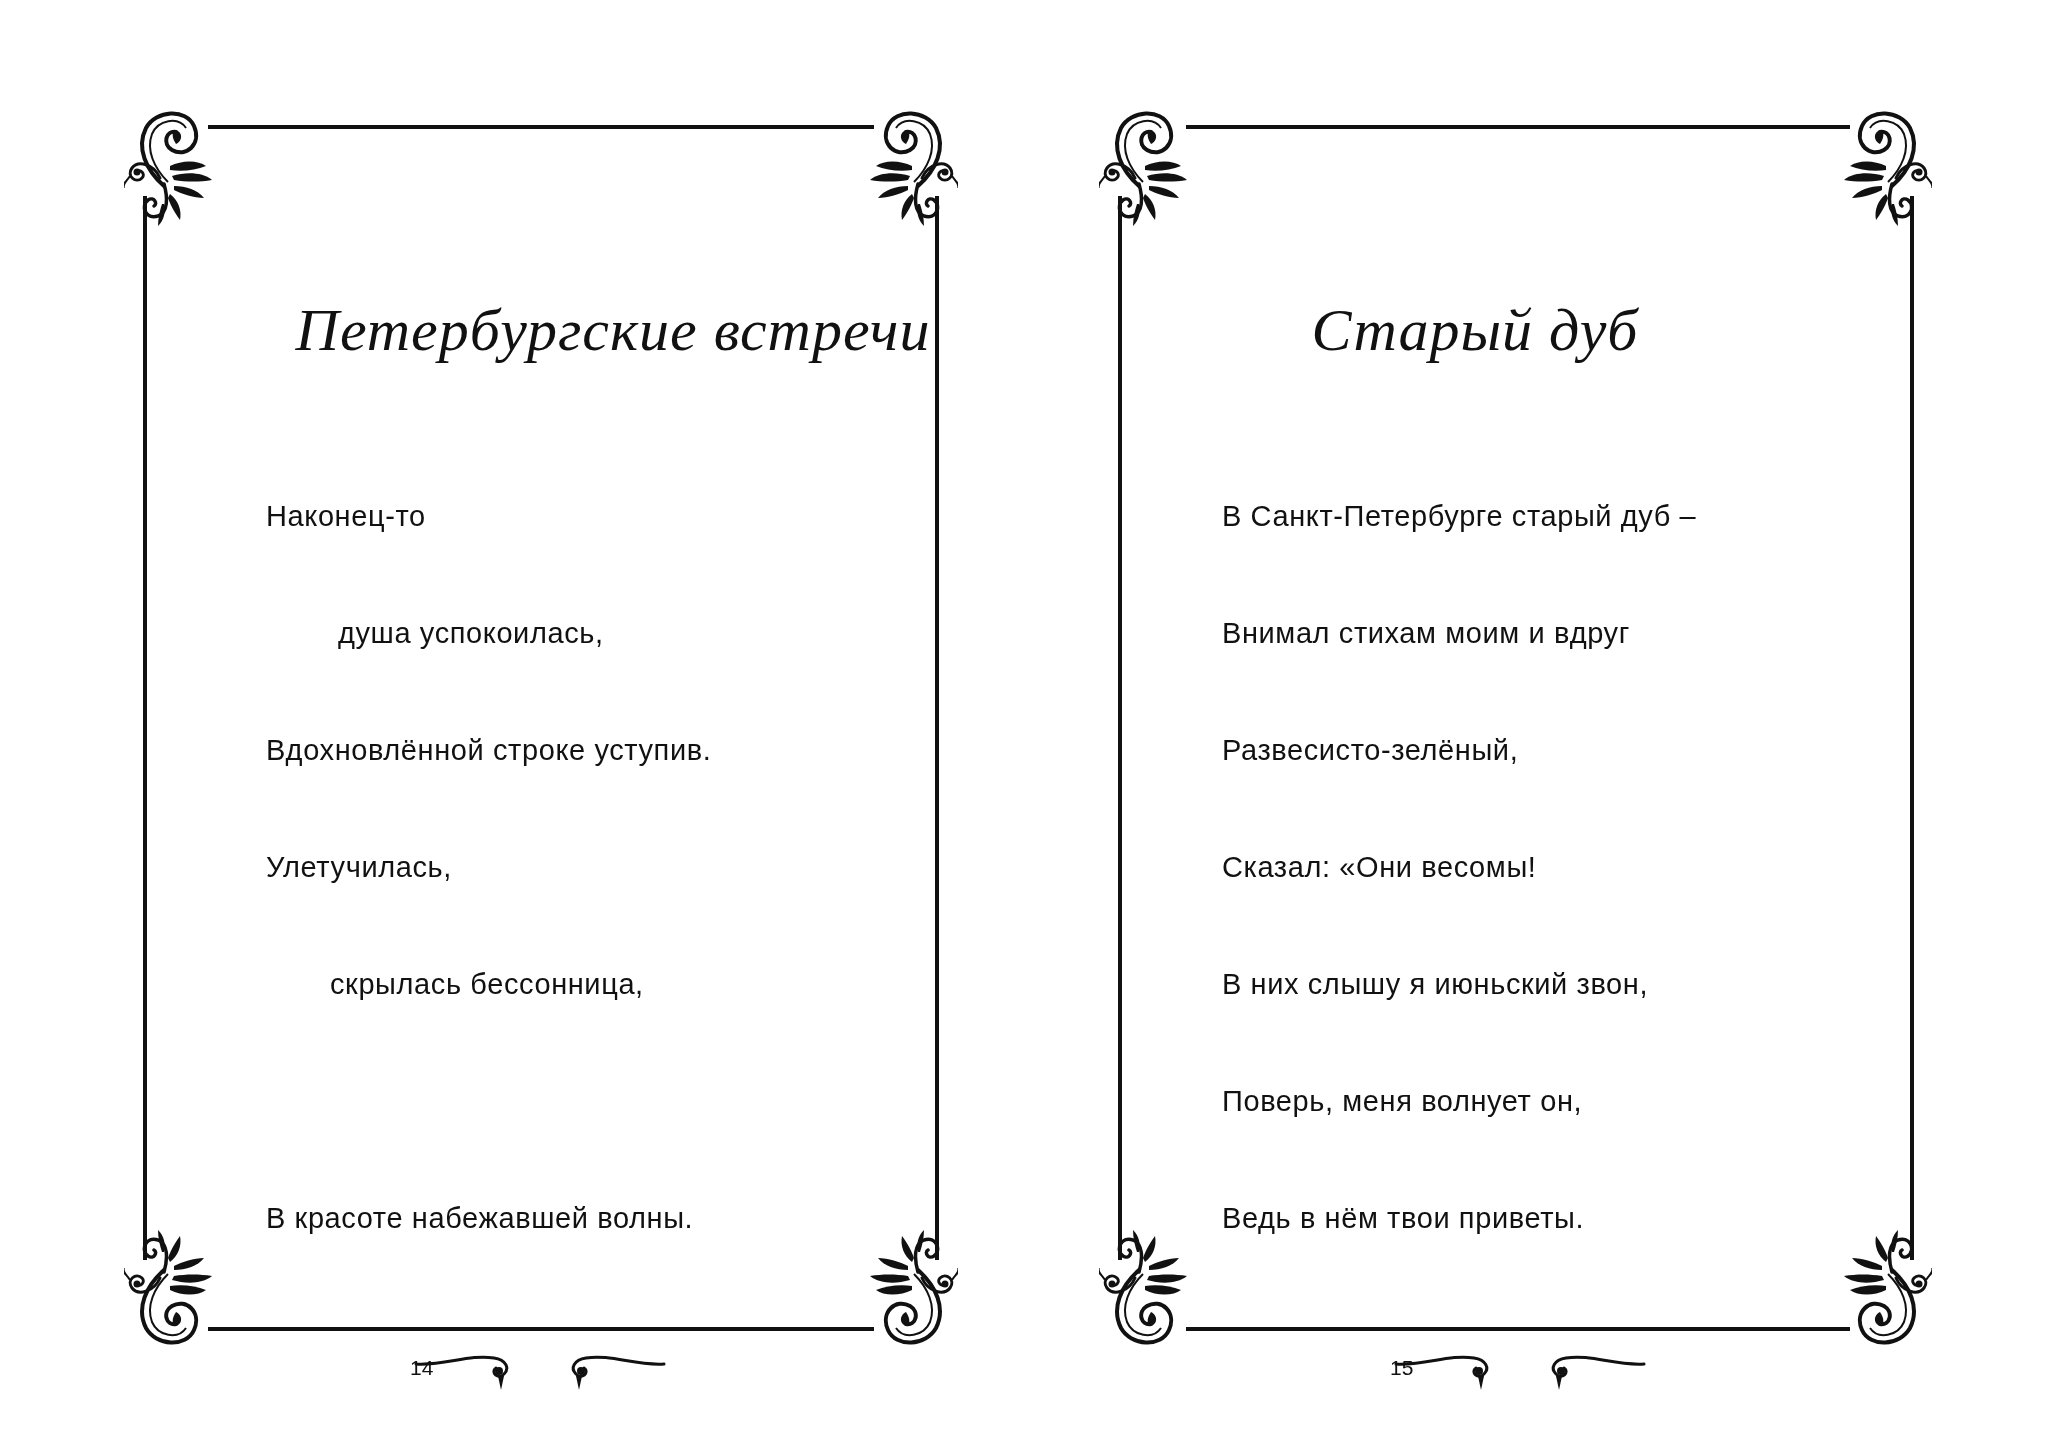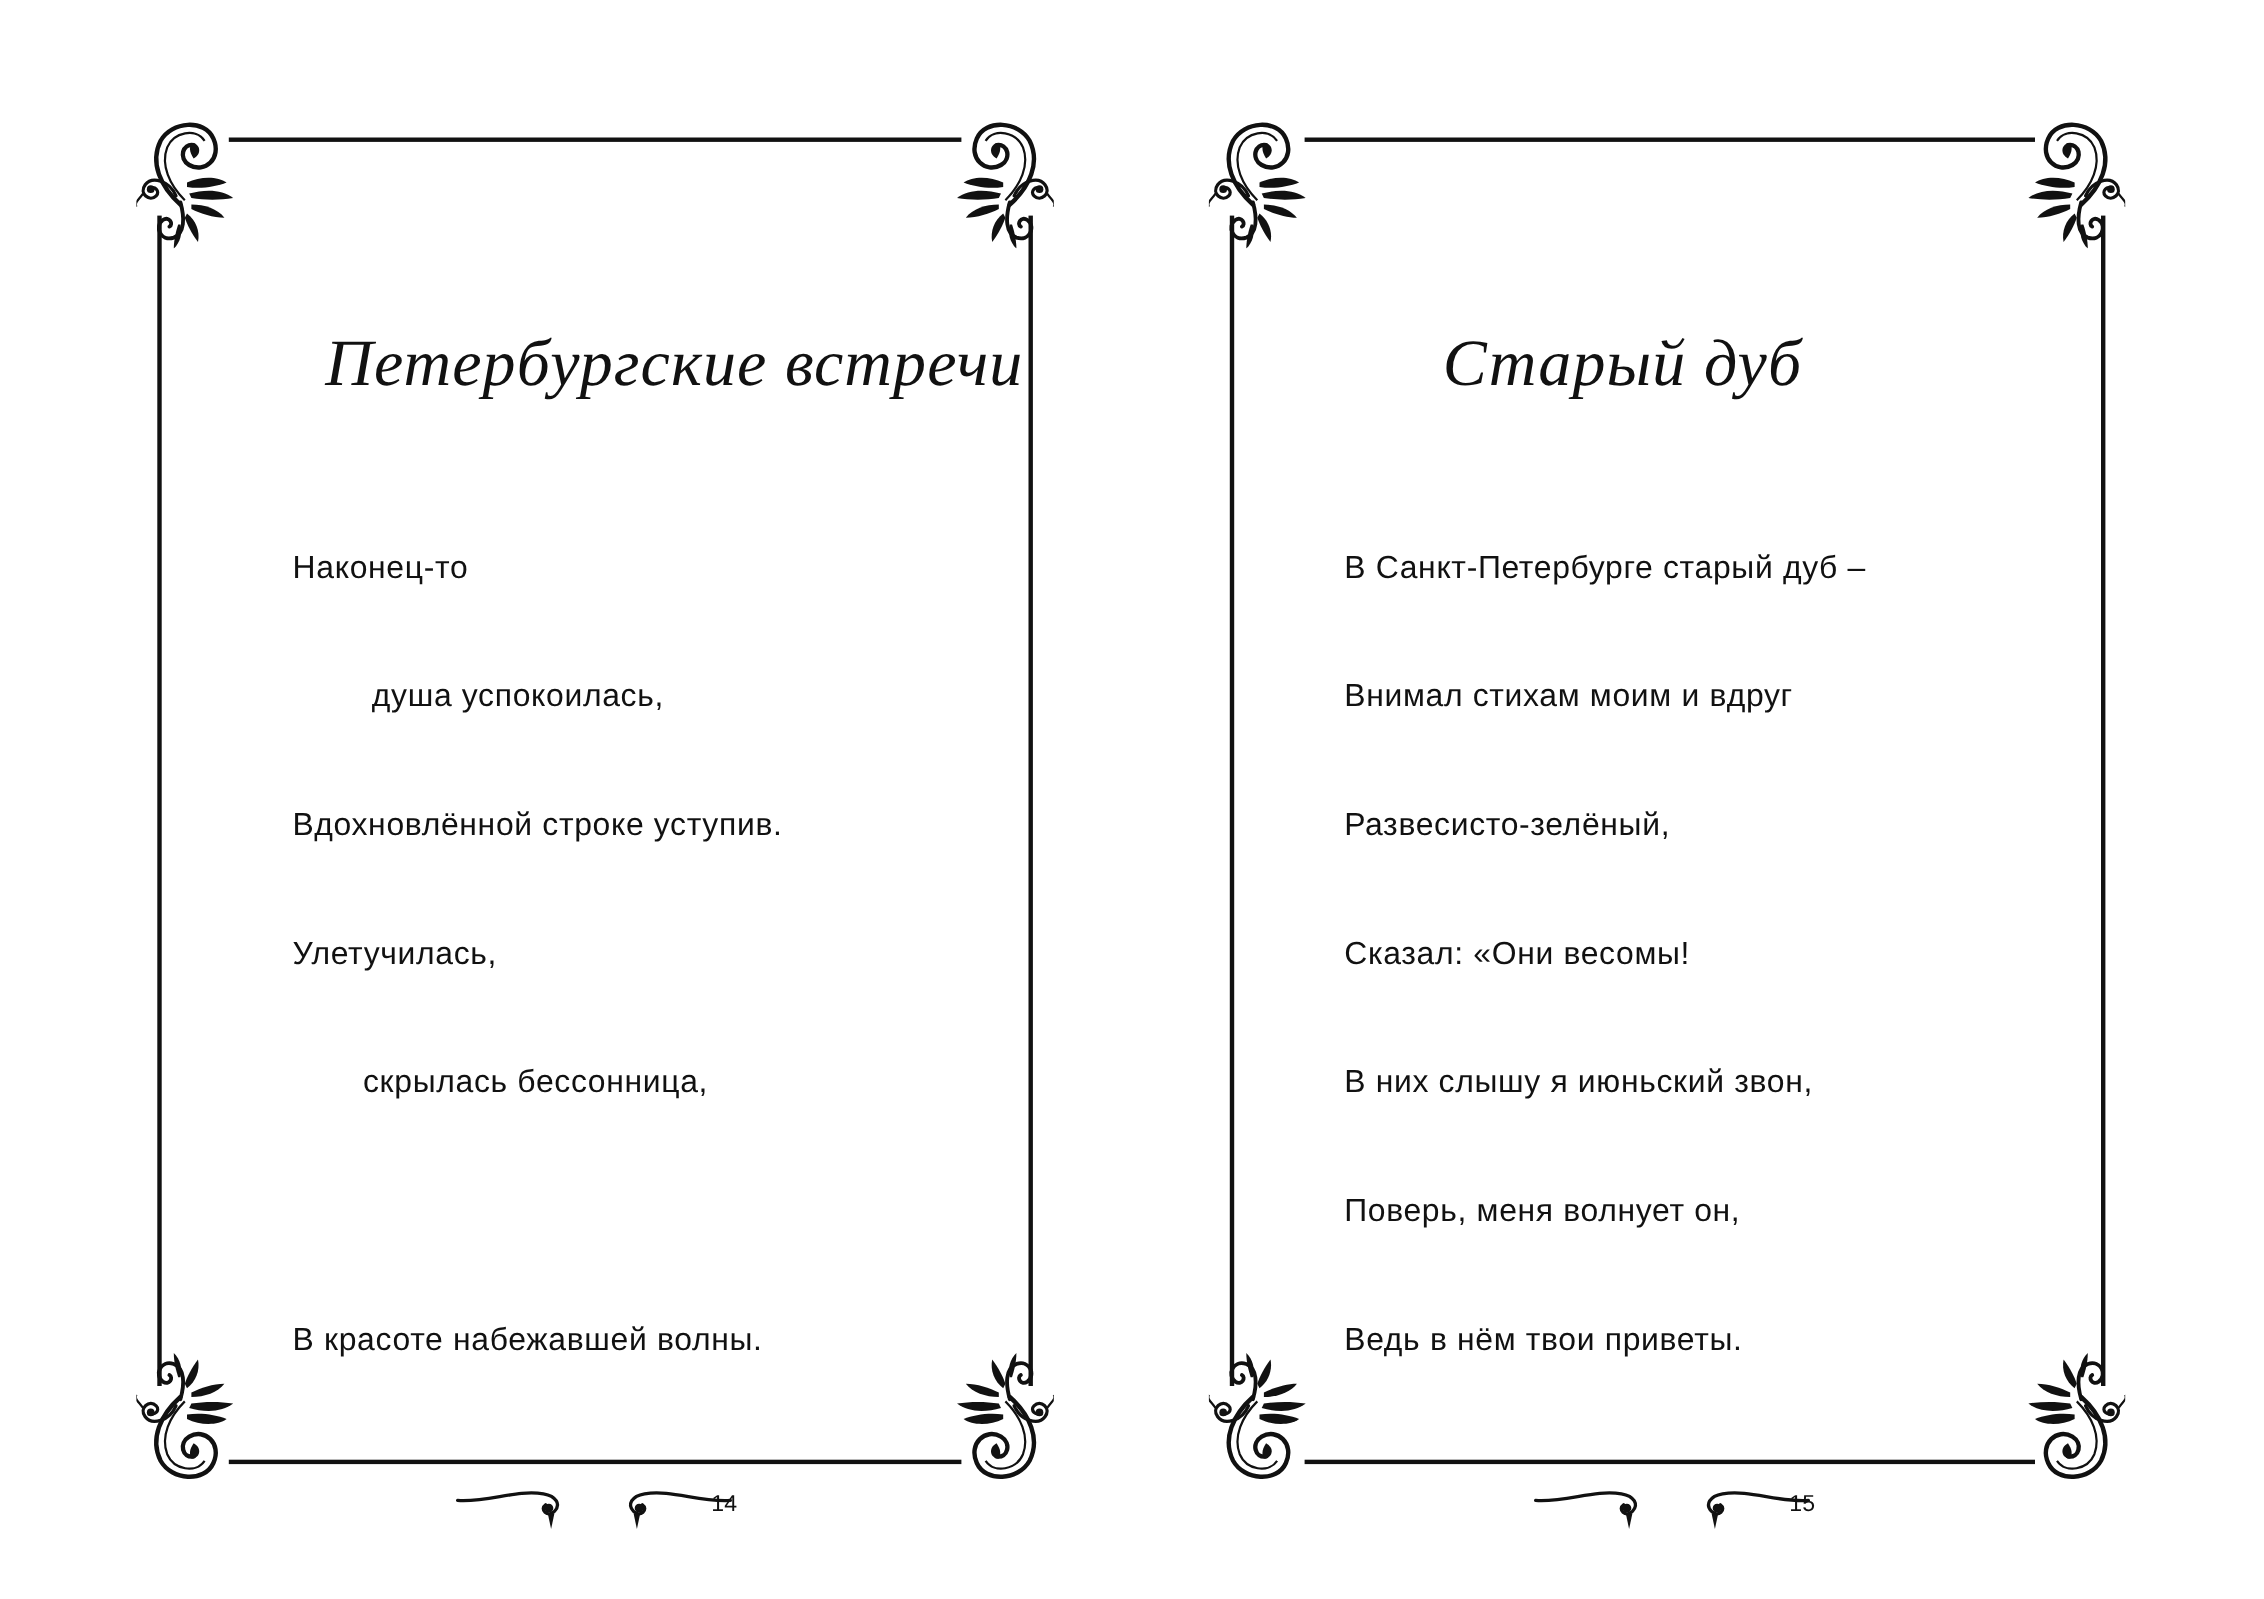--- a/index.html
+++ b/index.html
@@ -9,21 +9,21 @@
   .hline { position: absolute; height: 4px; background: #111111; }
   .vline { position: absolute; width: 4px; background: #111111; }
   .ornament { position: absolute; width: 92px; height: 118px; }
   .ornament svg { width: 100%; height: 100%; display: block; }
   .title { position: absolute; top: 290px; font-family: "Liberation Serif", serif; font-style: italic; font-size: 60px; line-height: 80px; white-space: nowrap; text-align: center; letter-spacing: 1px; color: #111111; }
   .poem { position: absolute; top: 419px; font-size: 29px; line-height: 39px; white-space: pre; letter-spacing: 0.6px; }
   .poem .line { display: block; height: 39px; }
   .poem .indent1 { padding-left: 72px; }
   .poem .indent2 { padding-left: 64px; }
   .folio { position: absolute; top: 1350px; width: 260px; height: 40px; }
-  .folio .num { position: absolute; left: 0; right: 0; top: 6px; text-align: right; font-size: 21px; line-height: 24px; }
+  .folio .num { position: absolute; left: 0; right: 0; top: 6px; text-align: left; font-size: 21px; line-height: 24px; }
   .folio svg { position: absolute; top: 0; width: 100px; height: 40px; }
 </style>
 </head>
 <body>
 
 <svg width="0" height="0" style="position:absolute" aria-hidden="true">
   <defs>
     <symbol id="orn" viewBox="0 0 92 118">
 
       <path d="M40 78 C 22 62, 12 40, 22 20 C 32 2, 62 0, 70 18 C 78 36, 62 50, 48 42 C 38 36, 42 22, 52 24" fill="none" stroke="#111" stroke-width="4" stroke-linecap="round"></path>

